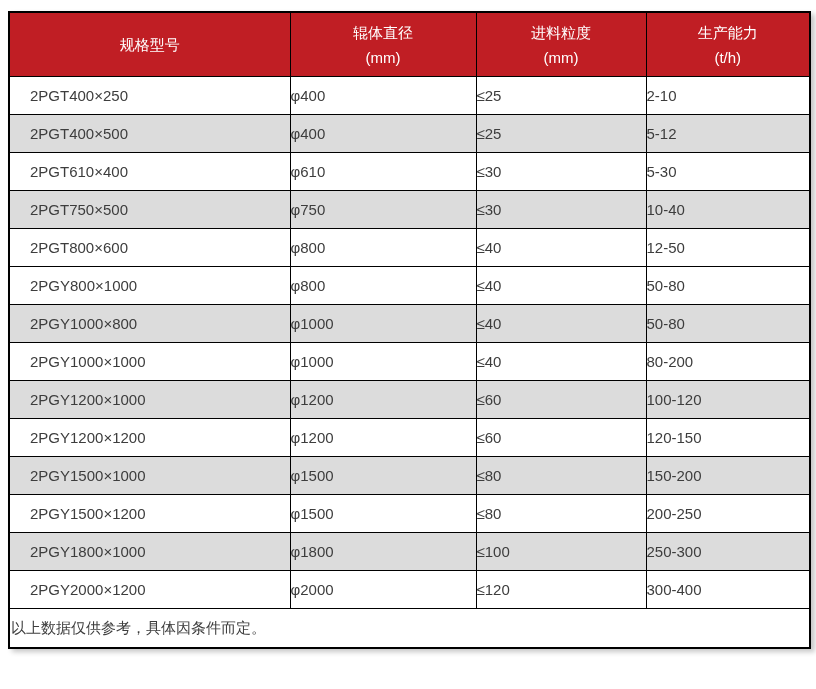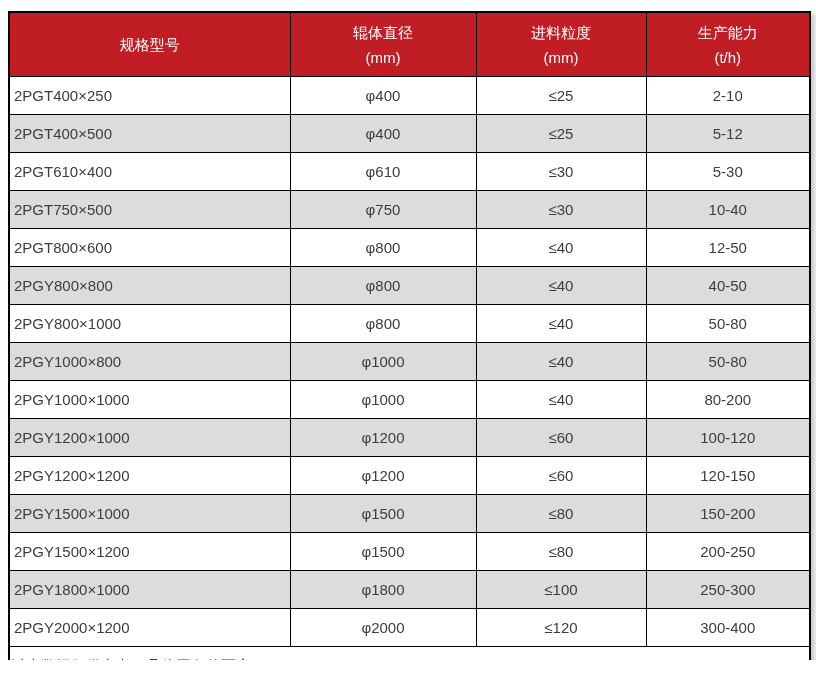--- a/index.html
+++ b/index.html
@@ -40,28 +40,28 @@
     text-align: center;
     vertical-align: middle;
     padding: 0;
   }
   .spec-table thead .th-line {
     line-height: 25px;
   }
   .spec-table tbody td {
     height: 37px;
     color: var(--body-text, #3d3d3d);
-    text-align: center;
+    text-align: left;
     vertical-align: middle;
     padding: 0;
     background: var(--row-bg, #fff);
   }
   .spec-table tbody td:first-child {
     text-align: left;
-    padding-left: 4px;
+    padding-left: 20px;
   }
   .spec-table tbody tr.alt td {
     background: var(--row-alt-bg, #dcdcdc);
   }
   .spec-table tfoot td {
     height: 36px;
     color: var(--body-text, #3d3d3d);
     text-align: left;
     vertical-align: middle;
     background: var(--row-bg, #fff);
@@ -121,26 +121,20 @@
           <td>φ750</td>
           <td>≤30</td>
           <td>10-40</td>
         </tr>
         <tr>
           <td>2PGT800×600</td>
           <td>φ800</td>
           <td>≤40</td>
           <td>12-50</td>
         </tr>
-        <tr class="alt">
-          <td>2PGY800×800</td>
-          <td>φ800</td>
-          <td>≤40</td>
-          <td>40-50</td>
-        </tr>
         <tr>
           <td>2PGY800×1000</td>
           <td>φ800</td>
           <td>≤40</td>
           <td>50-80</td>
         </tr>
         <tr class="alt">
           <td>2PGY1000×800</td>
           <td>φ1000</td>
           <td>≤40</td>

